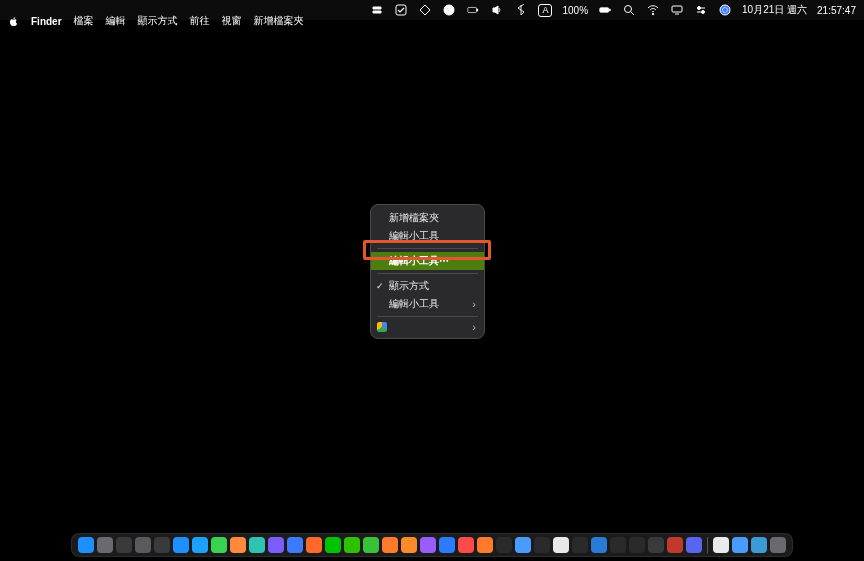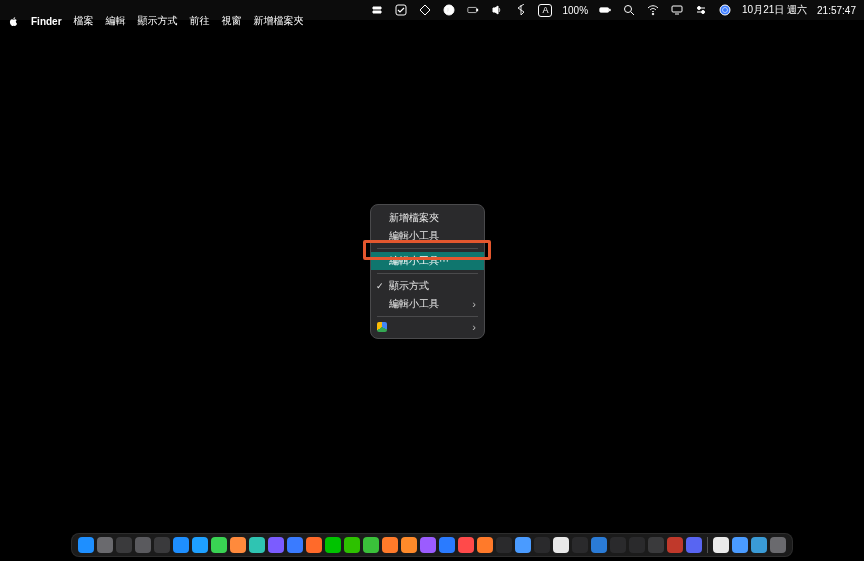--- a/index.html
+++ b/index.html
@@ -13,21 +13,21 @@
   .menu-app { font-weight: 600; }
   .menu-item { cursor: default; }
   .status-icon { display: inline-flex; align-items: center; justify-content: center; width: 14px; height: 14px; }
   .status-icon svg { width: 12px; height: 12px; fill: #fff; stroke: #fff; }
   .status-text { font-size: 10px; }
   .boxed { border: 1px solid #fff; border-radius: 3px; padding: 0 3px; font-size: 9px; line-height: 11px; }
 
   
   .context-menu { position: absolute; left: 370px; top: 204px; width: 115px; background: #2a2a2c; border: 1px solid #4a4a4c; border-radius: 8px; padding: 4px 0; box-shadow: 0 6px 20px rgba(0,0,0,0.6); font-size: 10px; }
   .ctx-item { position: relative; padding: 2px 10px 2px 18px; color: #ececec; line-height: 14px; cursor: default; display: flex; align-items: center; }
-  .ctx-item.highlight { background: #0f766e; color: #fff; }
+  .ctx-item.highlight { background: #4d7c0f; color: #fff; font-weight: bold; }
   .ctx-sep { height: 1px; background: #4a4a4c; margin: 3px 6px; }
   .ctx-check::before { content: "✓"; position: absolute; left: 5px; font-size: 9px; }
   .ctx-arrow::after { content: "›"; position: absolute; right: 8px; font-size: 11px; color: #bbb; }
   .ctx-icon { width: 10px; height: 10px; margin-left: -12px; margin-right: 2px; display: inline-flex; align-items: center; justify-content: center; }
   .ctx-icon.drive { background: conic-gradient(#4285f4 0 33%, #34a853 33% 66%, #fbbc05 66% 100%); border-radius: 2px; }
 
   .annotation-box { position: absolute; left: 363px; top: 240px; width: 128px; height: 20px; border: 3px solid #e4572e; border-radius: 2px; pointer-events: none; }
 
   
   .dock { position: absolute; bottom: 4px; left: 50%; transform: translateX(-50%); height: 24px; display: flex; align-items: center; gap: 3px; padding: 2px 6px; background: rgba(60,60,60,0.45); border-radius: 8px; border: 1px solid rgba(255,255,255,0.08); }

